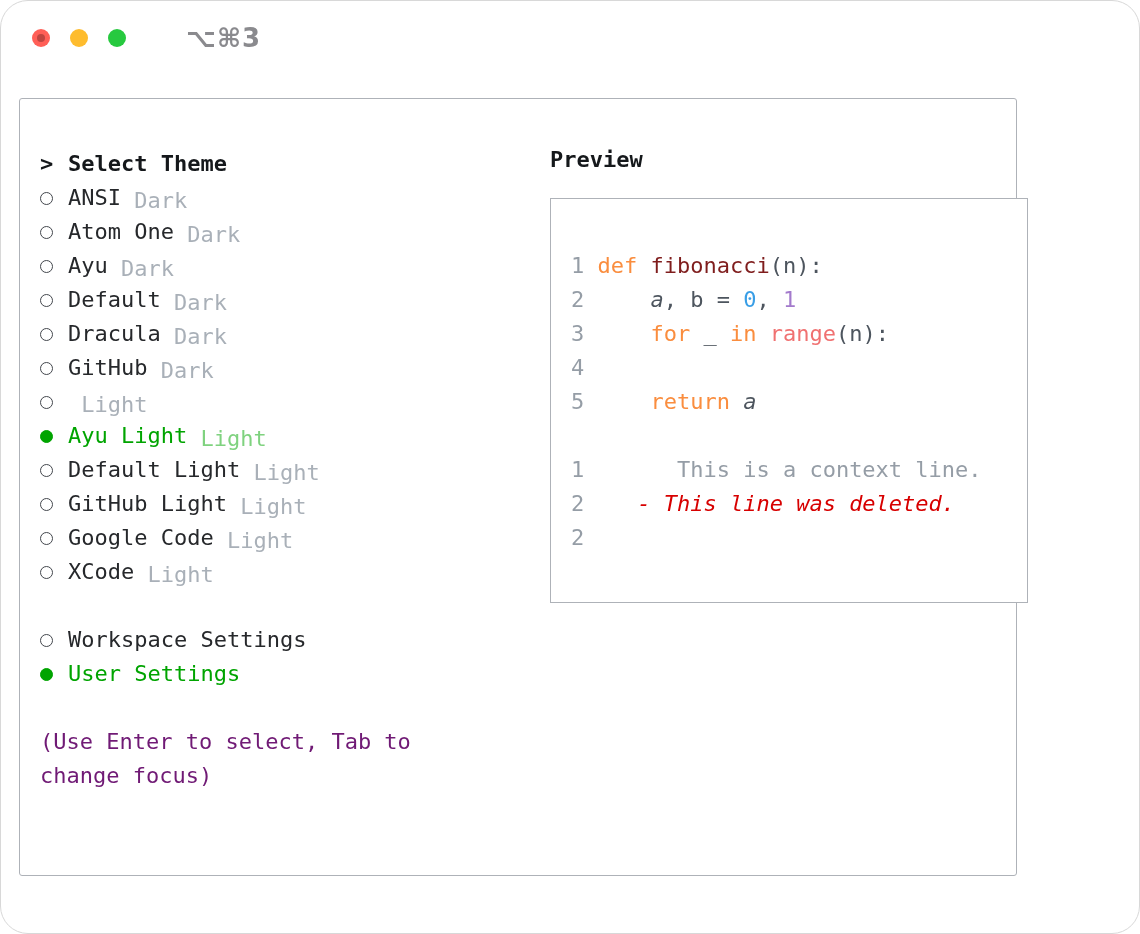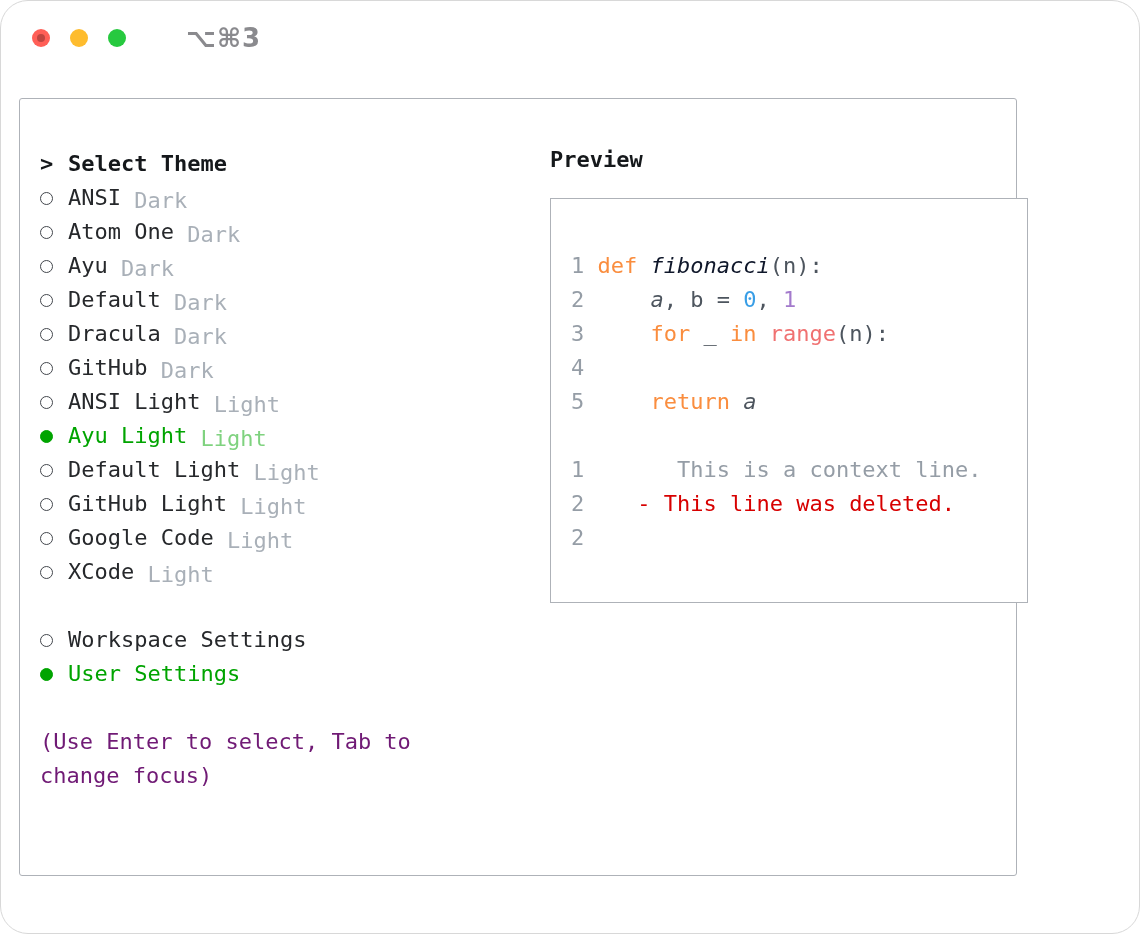--- a/index.html
+++ b/index.html
@@ -51,27 +51,27 @@
   .preview-header { font-weight:bold; font-size:22px; line-height:34px; color:#15181b; }
   .preview-box {
     margin-top:21px; width:478px; height:405px;
     border:1px solid #aeb2b8; background:#ffffff;
     padding:50px 0 0 20px; overflow:hidden;
   }
   .pline { display:flex; align-items:center; height:34px; font-size:22px; line-height:34px; }
   .ln { color:#959da6; width:1ch; margin-right:1ch; flex:none; white-space:pre; }
   .code { white-space:pre; color:#4d555e; }
   .tk-kw   { color:#fa8d3e;text-align:right; }
-  .tk-fn   { color:#0f172a;font-style:italic; }
+  .tk-fn   { color:#7f1d1d; }
   .tk-num0 { color:#399ee6; }
   .tk-num1 { color:#a37acc; }
   .tk-call { color:#f07171; }
   .tk-var  { font-style:italic; }
   .tk-ctx  { color:#959da6; white-space:pre; }
-  .tk-del  { color:#d70000; white-space:pre; }
+  .tk-del  { color:#d70000; white-space:pre;font-style:italic; }
   .tk-add  { color:#00a400; white-space:pre; }
   .blank-line { height:34px; }
 </style>
 </head>
 <body>
 
 <div class="window">
   <div class="titlebar">
     <span class="tl tl-red">
         <span class="dot"></span>
@@ -129,21 +129,20 @@
             <span class="marker">
               <span class="circle"></span>
             </span>
             <span class="t-name">GitHub</span>
             <span class="t-variant">Dark</span>
           </div>
           <div class="row opt">
             <span class="marker">
               <span class="circle"></span>
             </span>
-            <span class="t-name">ANSI Light</span>
             <span class="t-variant">Light</span>
           </div>
           <div class="row opt selected">
             <span class="marker">
               <span class="circle filled"></span>
             </span>
             <span class="t-name">Ayu Light</span>
             <span class="t-variant">Light</span>
           </div>
           <div class="row opt">

